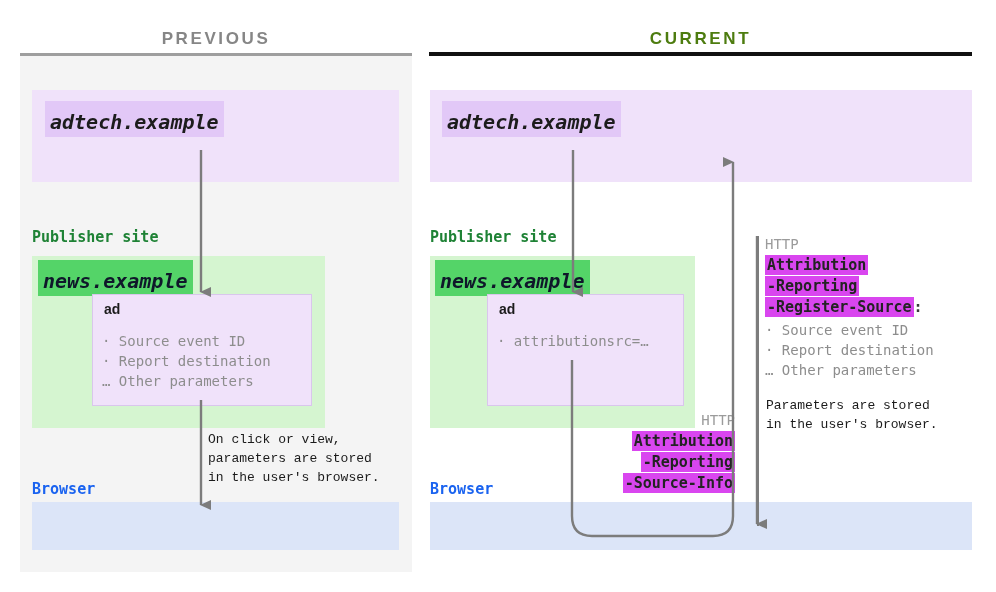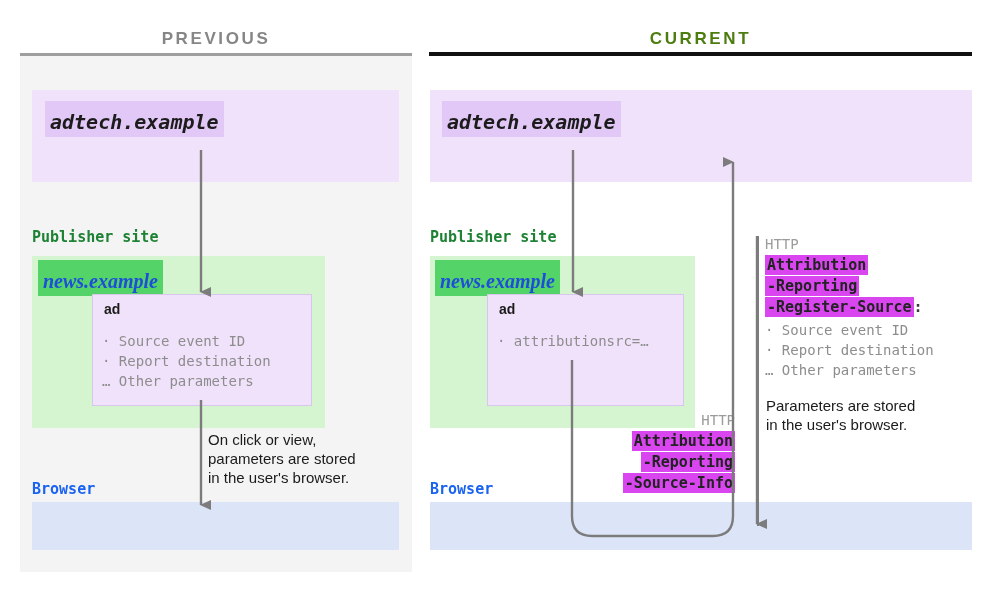--- a/index.html
+++ b/index.html
@@ -56,21 +56,21 @@
     position: absolute;
     font-family: "DejaVu Sans Mono", monospace;
     font-style: italic;
     font-weight: bold;
     font-size: 20px;
     padding: 10px 5px 3px 5px;
     white-space: nowrap;
     line-height: 1.15;
   }
   .chip-purple { background: #e2c8f7; color: #1c1c1c; }
-  .chip-green  { background: #54d468; color: #1d4ed8; font-family: Liberation Serif, serif; }
+  .chip-green  { background: #54d468; color: #0f172a; }
 
   
   .section-label {
     position: absolute;
     font-family: "DejaVu Sans Mono", monospace;
     font-weight: bold;
     font-size: 15px;
     white-space: nowrap;
   }
   .label-green { color: #1e8235; }
@@ -91,22 +91,22 @@
     font-size: 14px;
     line-height: 20px;
     color: #8d8d8d;
     white-space: nowrap;
   }
   .mono-list .row { display: block; }
 
   
   .annotation {
     position: absolute;
-    font-family: Liberation Sans, sans-serif;
-    font-size: 15px;
+    font-family: Liberation Mono, monospace;
+    font-size: 13px;
     line-height: 19px;
     color: #1b1b1b;
   }
   .annotation span { display: block; white-space: nowrap; }
 
   
   .http-block { position: absolute; }
   .http-word {
     font-family: "DejaVu Sans Mono", monospace;
     font-size: 14px;

